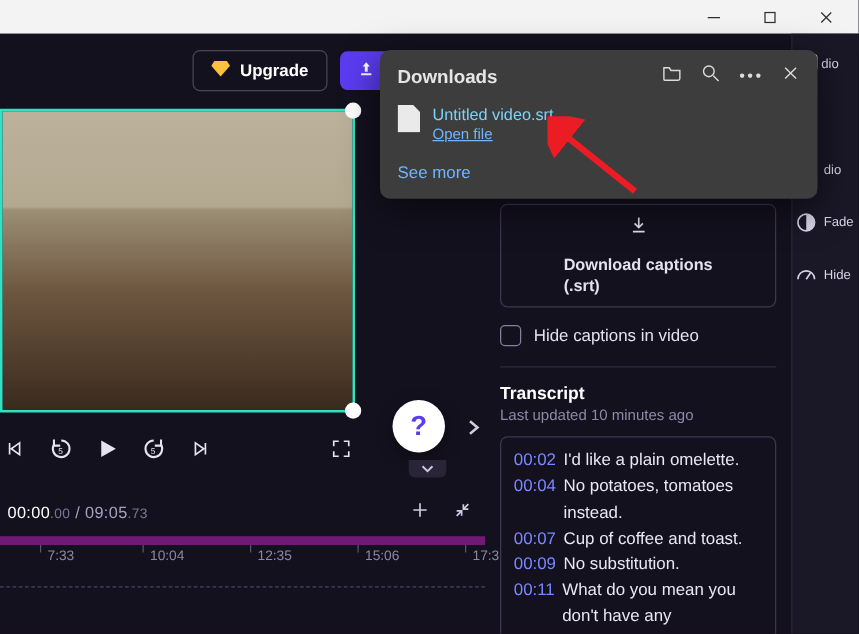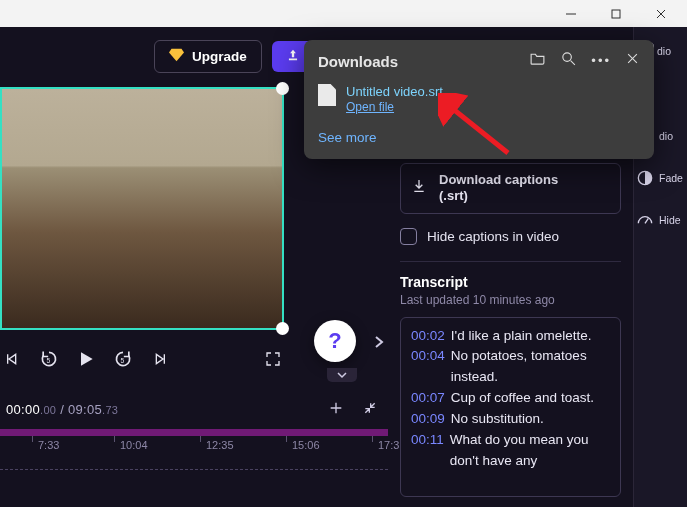--- a/index.html
+++ b/index.html
@@ -162,20 +162,21 @@
   .download-btn {
     margin-top: 78px;
     border:1px solid #3d3752;
     border-radius:6px;
     padding: 8px 10px;
     display:flex;align-items:center;gap:12px;
     color:#e4e2ef;
     font-weight:600;
     line-height:1.25;
     font-size:13px;
+    flex-direction:column;
   }
   .checkbox-row {
     display:flex;align-items:center;gap:10px;
     margin-top:14px;
     color:#e4e2ef;
     font-size:13.5px;
   }
   .chk {
     width:17px;height:17px;
     border:1.5px solid #857fa0;

